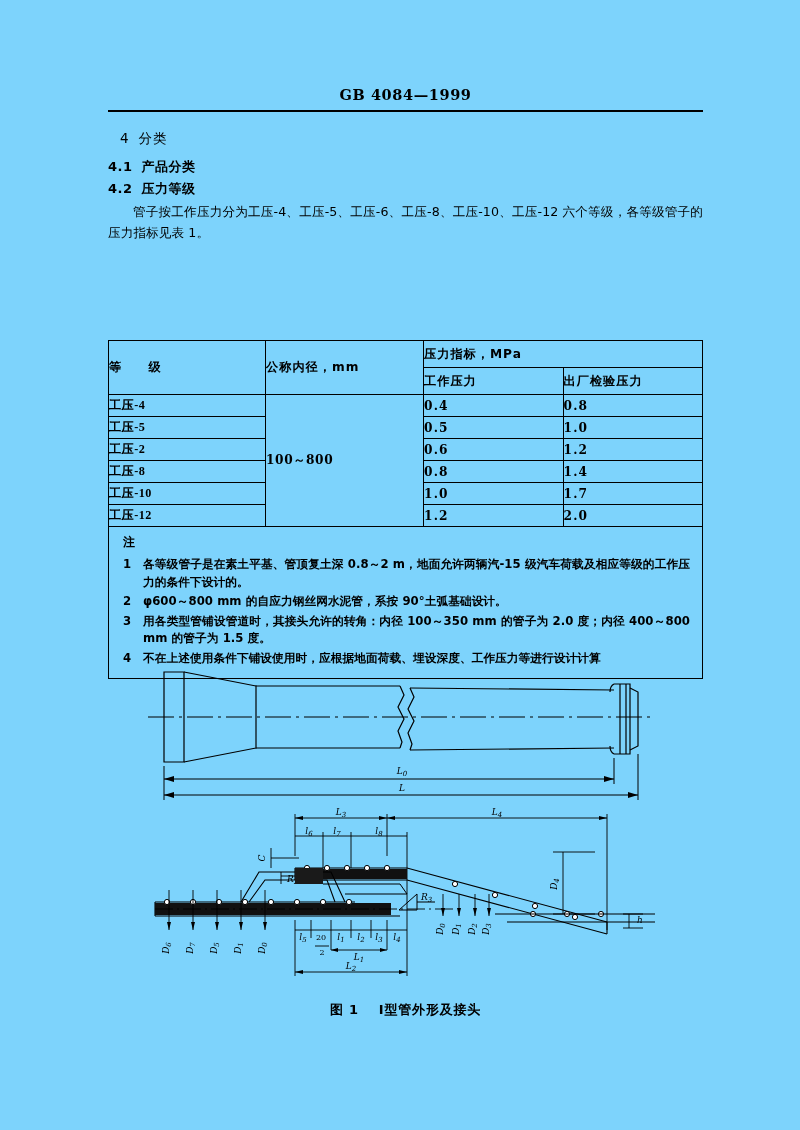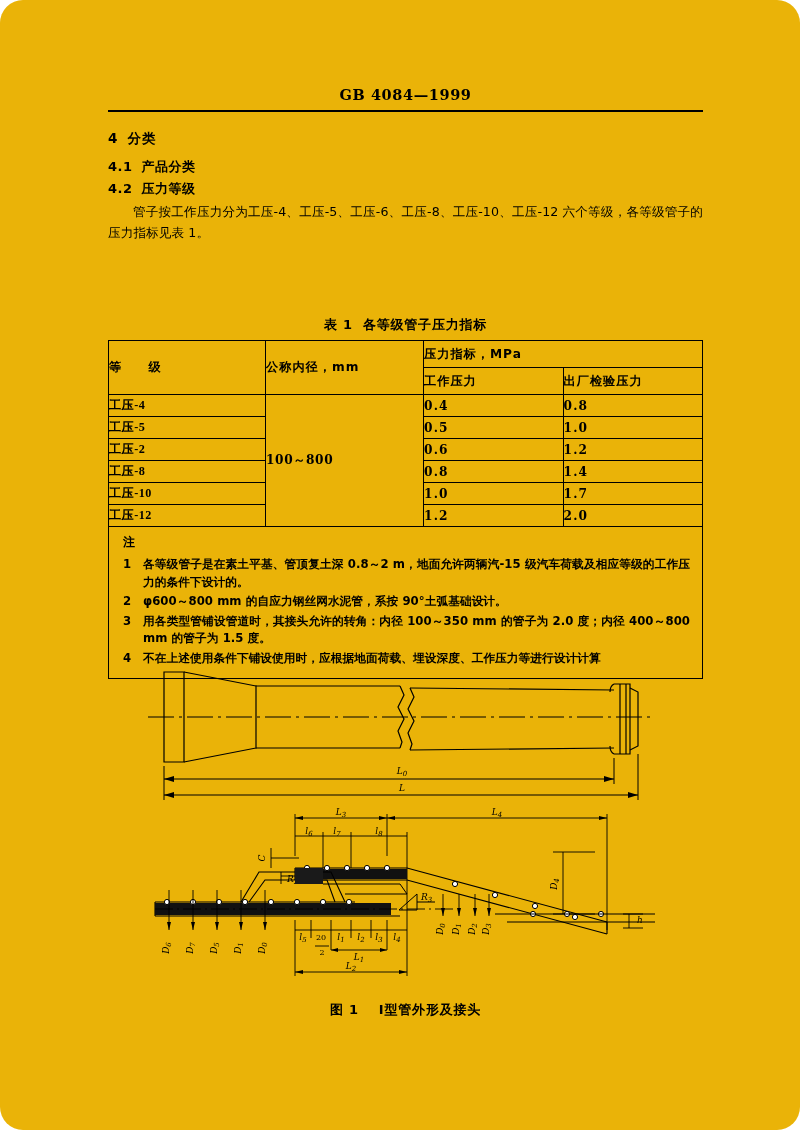--- a/index.html
+++ b/index.html
@@ -13,22 +13,21 @@
     position: relative;
     font-family: "DejaVu Sans", "Liberation Sans", sans-serif;
     color: #000000;
     overflow: hidden;
   }
   .page {
     position: absolute;
     left: 0; top: 0;
     width: 800px;
     height: 1130px;
-    background: #eab308;
-    border-radius: 23px;
+    background: #7dd3fc;
   }
 
   
   .header {
     position: absolute;
     left: 108px;
     top: 86px;
     width: 595px;
     text-align: center;
     font-size: 14.5px;
@@ -47,22 +46,22 @@
 
   
   .content {
     position: absolute;
     left: 108px;
     top: 130px;
     width: 595px;
   }
   .clause-title {
     font-size: 13.5px;
-    font-weight: bold;
-    margin: 0 0 10px 0;
+    font-weight: normal;
+    margin: 0 0 10px 12px;
     letter-spacing: 1px;
   }
   .clause-title .num { margin-right: 9px; }
   .sub-title {
     font-size: 13px;
     font-weight: bold;
     margin: 0 0 4px 0;
     letter-spacing: 0.5px;
   }
   .sub-title .num { margin-right: 9px; }
@@ -216,23 +215,20 @@
       <span class="num">4.1</span><span>产品分类</span>
     </div>
 
     <div class="sub-title">
       <span class="num">4.2</span><span>压力等级</span>
     </div>
     <p class="para">管子按工作压力分为工压-4、工压-5、工压-6、工压-8、工压-10、工压-12 六个等级，各等级管子的压力指标见表 1。</p>
 
   </div>
 
-  <div class="table-caption">
-    <span class="cap-num">表 1</span><span>各等级管子压力指标</span>
-  </div>
 
   <div class="tbl-wrap">
     <table class="press">
       <thead>
         <tr>
           <th class="th-grade" rowspan="2">等　　级</th>
           <th class="th-dia" rowspan="2">公称内径，mm</th>
           <th colspan="2">压力指标，MPa</th>
         </tr>
         <tr>

